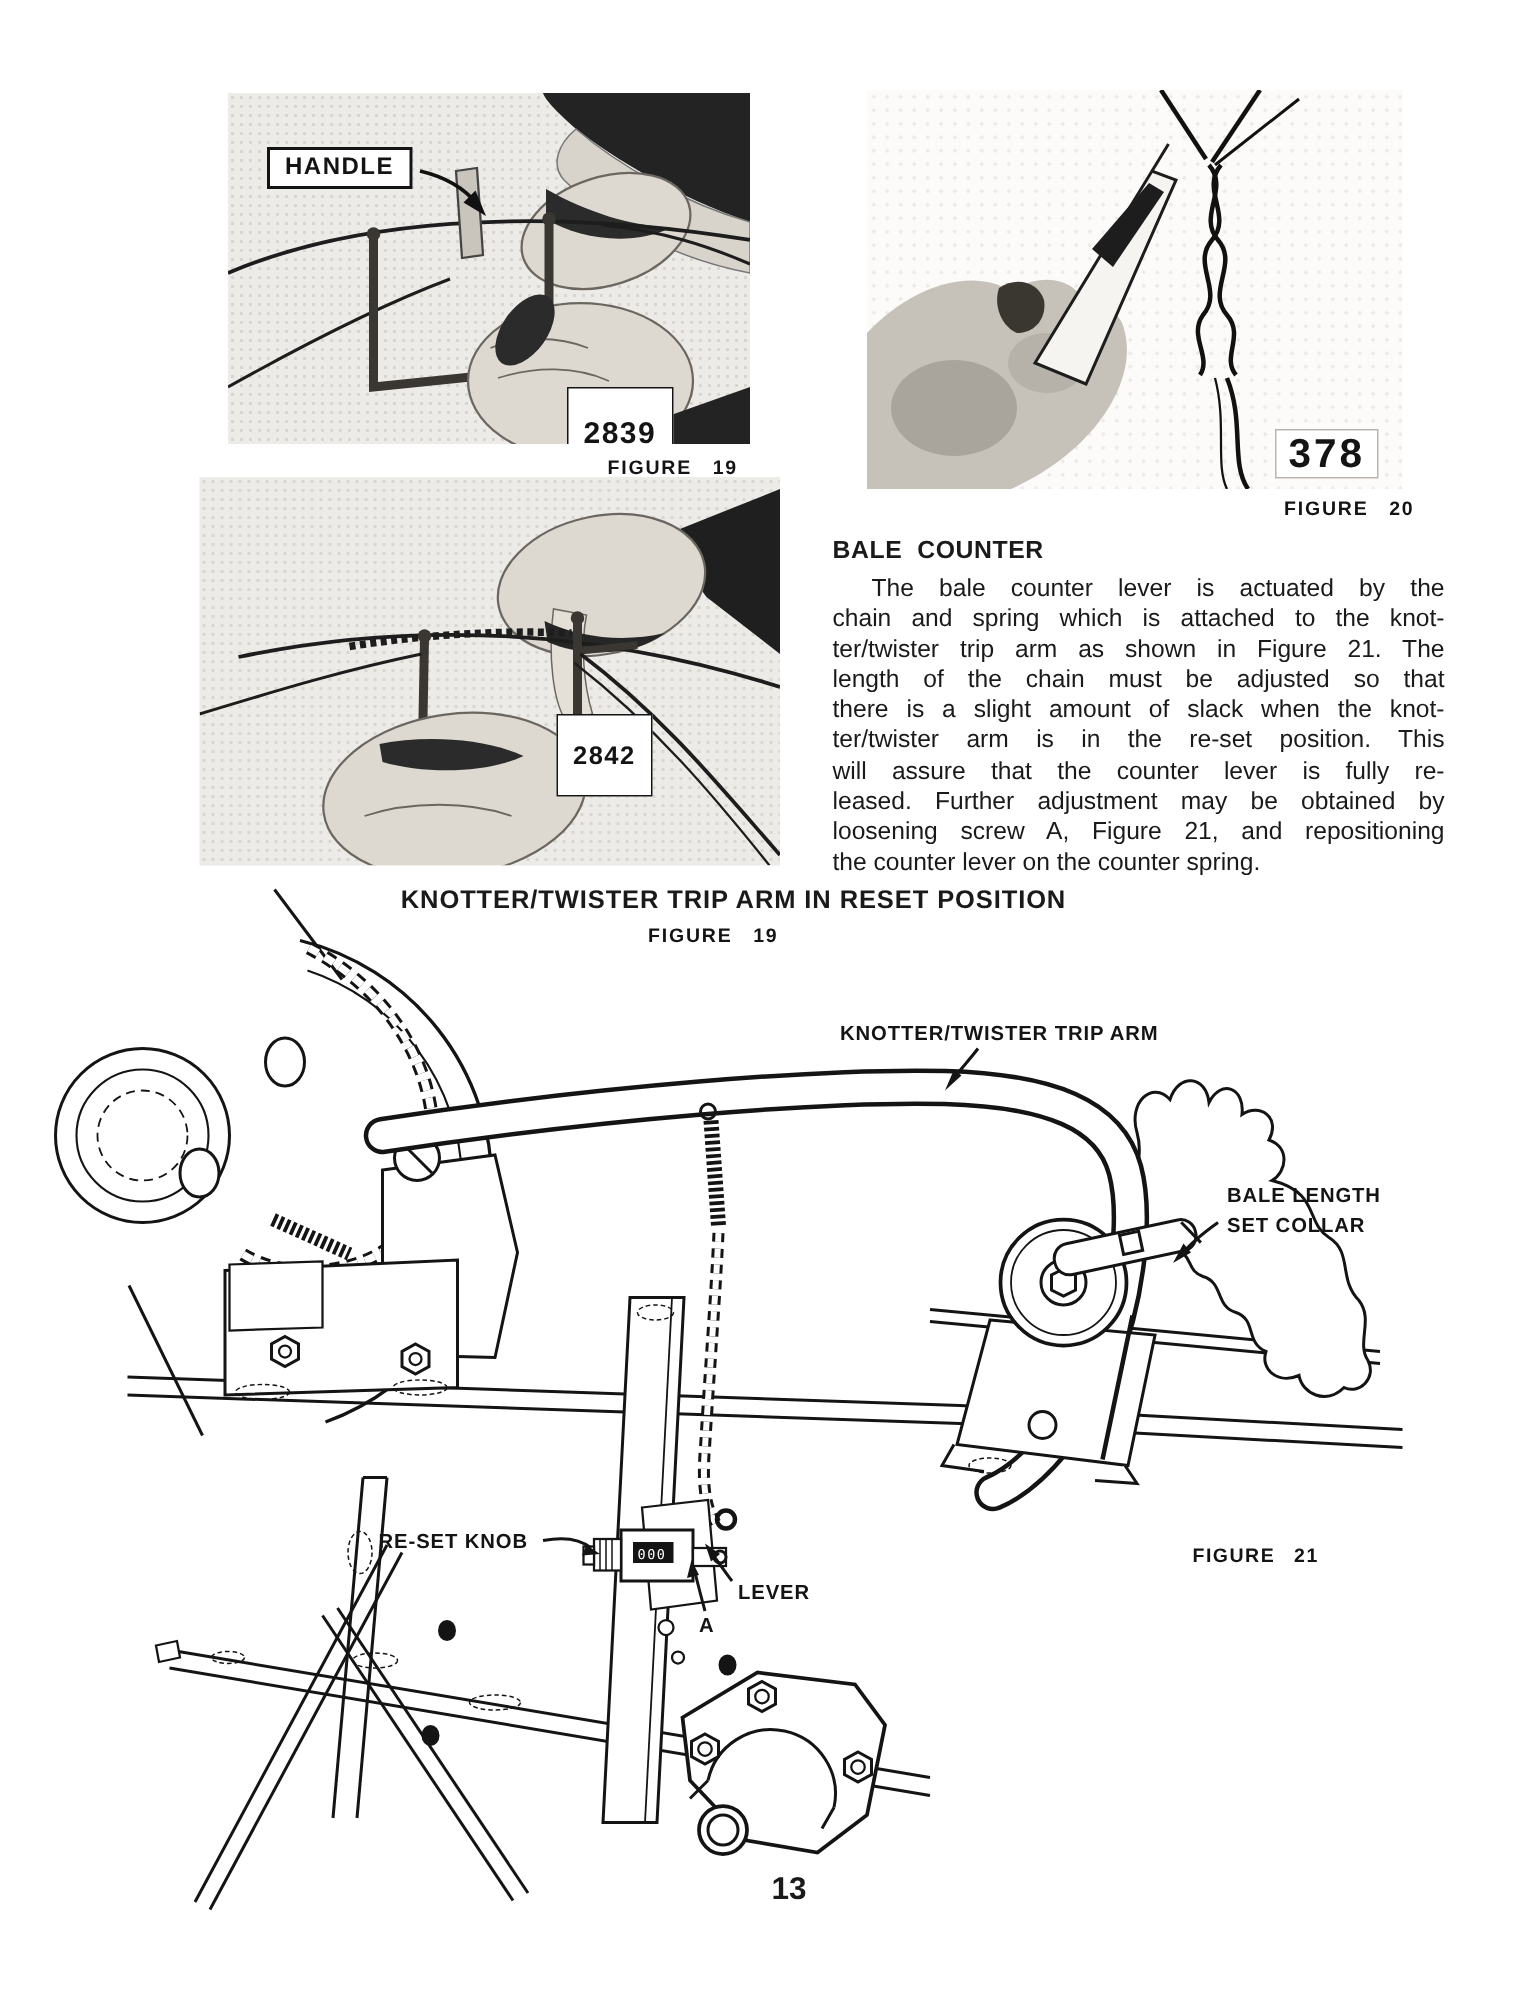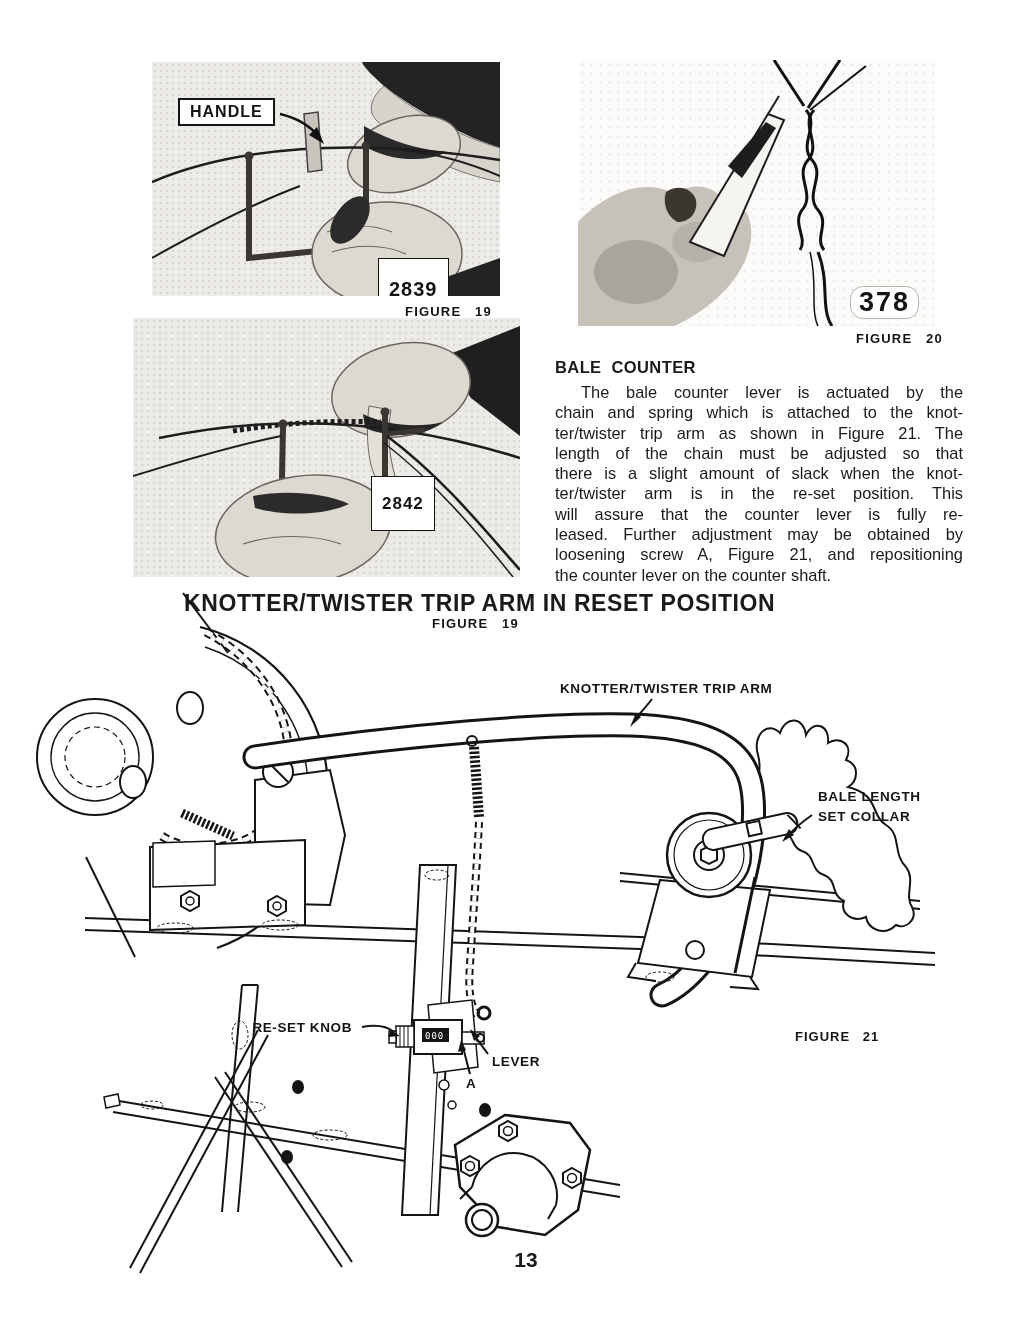--- a/index.html
+++ b/index.html
@@ -19,39 +19,39 @@
     background-image:radial-gradient(circle,#eceae5 1px,rgba(0,0,0,0) 1.2px);
     background-size:9px 9px;
   }
   .photo svg{position:absolute;left:0;top:0;}
   .plabel{
     position:absolute;background:#fff;border:2px solid #141414;
     font-weight:bold;color:#141414;line-height:1;
     display:flex;align-items:center;justify-content:center;
     letter-spacing:1px;
   }
-  .plabel.thin{border-width:1px;border-color:#b9b5ae;border-radius:13px;}
+  .plabel.thin{border-width:1px;border-color:#b9b5ae;}
   .caption{
     position:absolute;font-weight:bold;font-size:13px;letter-spacing:1.2px;
     word-spacing:9px;color:#141414;white-space:nowrap;
   }
   .bale-heading{
     position:absolute;left:555px;top:358px;font-size:16.5px;font-weight:bold;
     letter-spacing:.4px;word-spacing:5px;
   }
   .bale-para{
     position:absolute;left:555px;top:382px;width:408px;
     font-size:16.4px;line-height:20.3px;
   }
   .jline{text-align:justify;text-align-last:justify;white-space:normal;}
   .jline.first{text-indent:26px;}
   .jline.last{text-align-last:left;}
   .diagram-title{
-    position:absolute;left:184px;top:590px;width:610px;
-    font-size:23px;font-weight:bold;letter-spacing:.6px;white-space:nowrap;
+    position:absolute;left:184px;top:590px;width:610px;text-align:center;
+    font-size:17px;font-weight:bold;letter-spacing:.6px;white-space:nowrap;
   }
   .diagram{position:absolute;left:0;top:585px;}
   .dlabel{font-family:"Liberation Sans",sans-serif;font-weight:bold;font-size:13.5px;letter-spacing:.6px;fill:#141414;}
   .dcaption{font-family:"Liberation Sans",sans-serif;font-weight:bold;font-size:13px;letter-spacing:1px;word-spacing:8px;fill:#141414;}
   .digits{font-family:"DejaVu Sans Mono",monospace;font-size:9px;fill:#ffffff;letter-spacing:1px;}
   .pageno{
     position:absolute;left:506px;top:1248px;width:40px;text-align:center;
     font-size:21px;font-weight:bold;
   }
 </style>
@@ -142,21 +142,21 @@
   <div class="bale-para">
     <div class="jline first">The bale counter lever is actuated by the</div>
     <div class="jline">chain and spring which is attached to the knot-</div>
     <div class="jline">ter/twister trip arm as shown in Figure 21. The</div>
     <div class="jline">length of the chain must be adjusted so that</div>
     <div class="jline">there is a slight amount of slack when the knot-</div>
     <div class="jline">ter/twister arm is in the re-set position. This</div>
     <div class="jline">will assure that the counter lever is fully re-</div>
     <div class="jline">leased. Further adjustment may be obtained by</div>
     <div class="jline">loosening screw A, Figure 21, and repositioning</div>
-    <div class="jline last">the counter lever on the counter shaft.</div>
+    <div class="jline last">the counter lever on the counter spring.</div>
   </div>
 
   <div class="diagram-title">KNOTTER/TWISTER TRIP ARM IN RESET POSITION</div>
 
   <svg class="diagram" width="1024" height="695" viewBox="0 0 1024 695">
 
     <g stroke="#141414" fill="none">
       <path d="M85,333 L640,352 L935,368" stroke-width="2"></path>
       <path d="M85,345 L640,364 L935,380" stroke-width="2"></path>
       <path d="M620,288 L920,316" stroke-width="2"></path>

